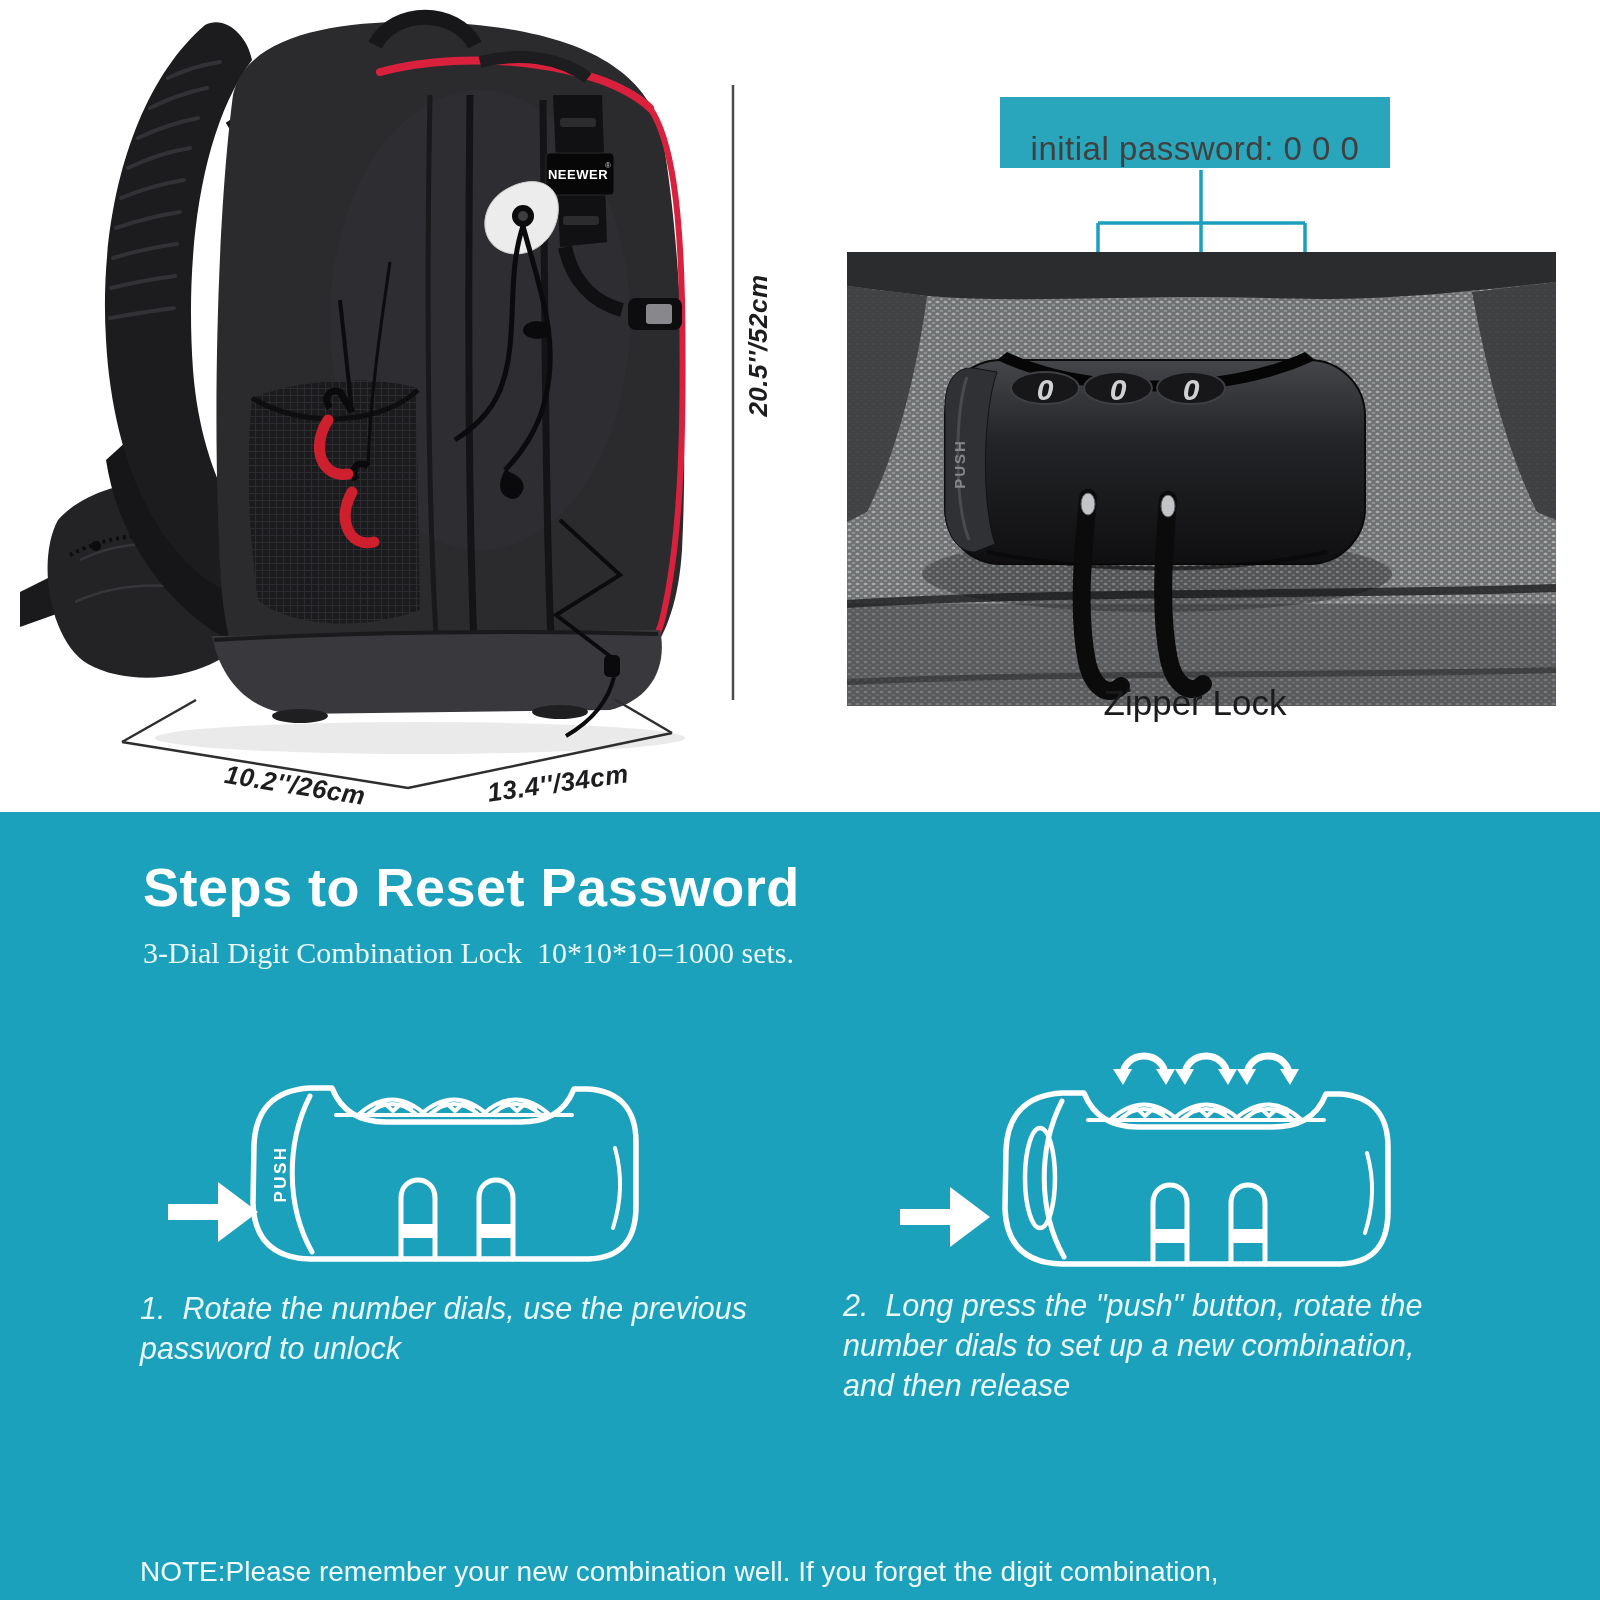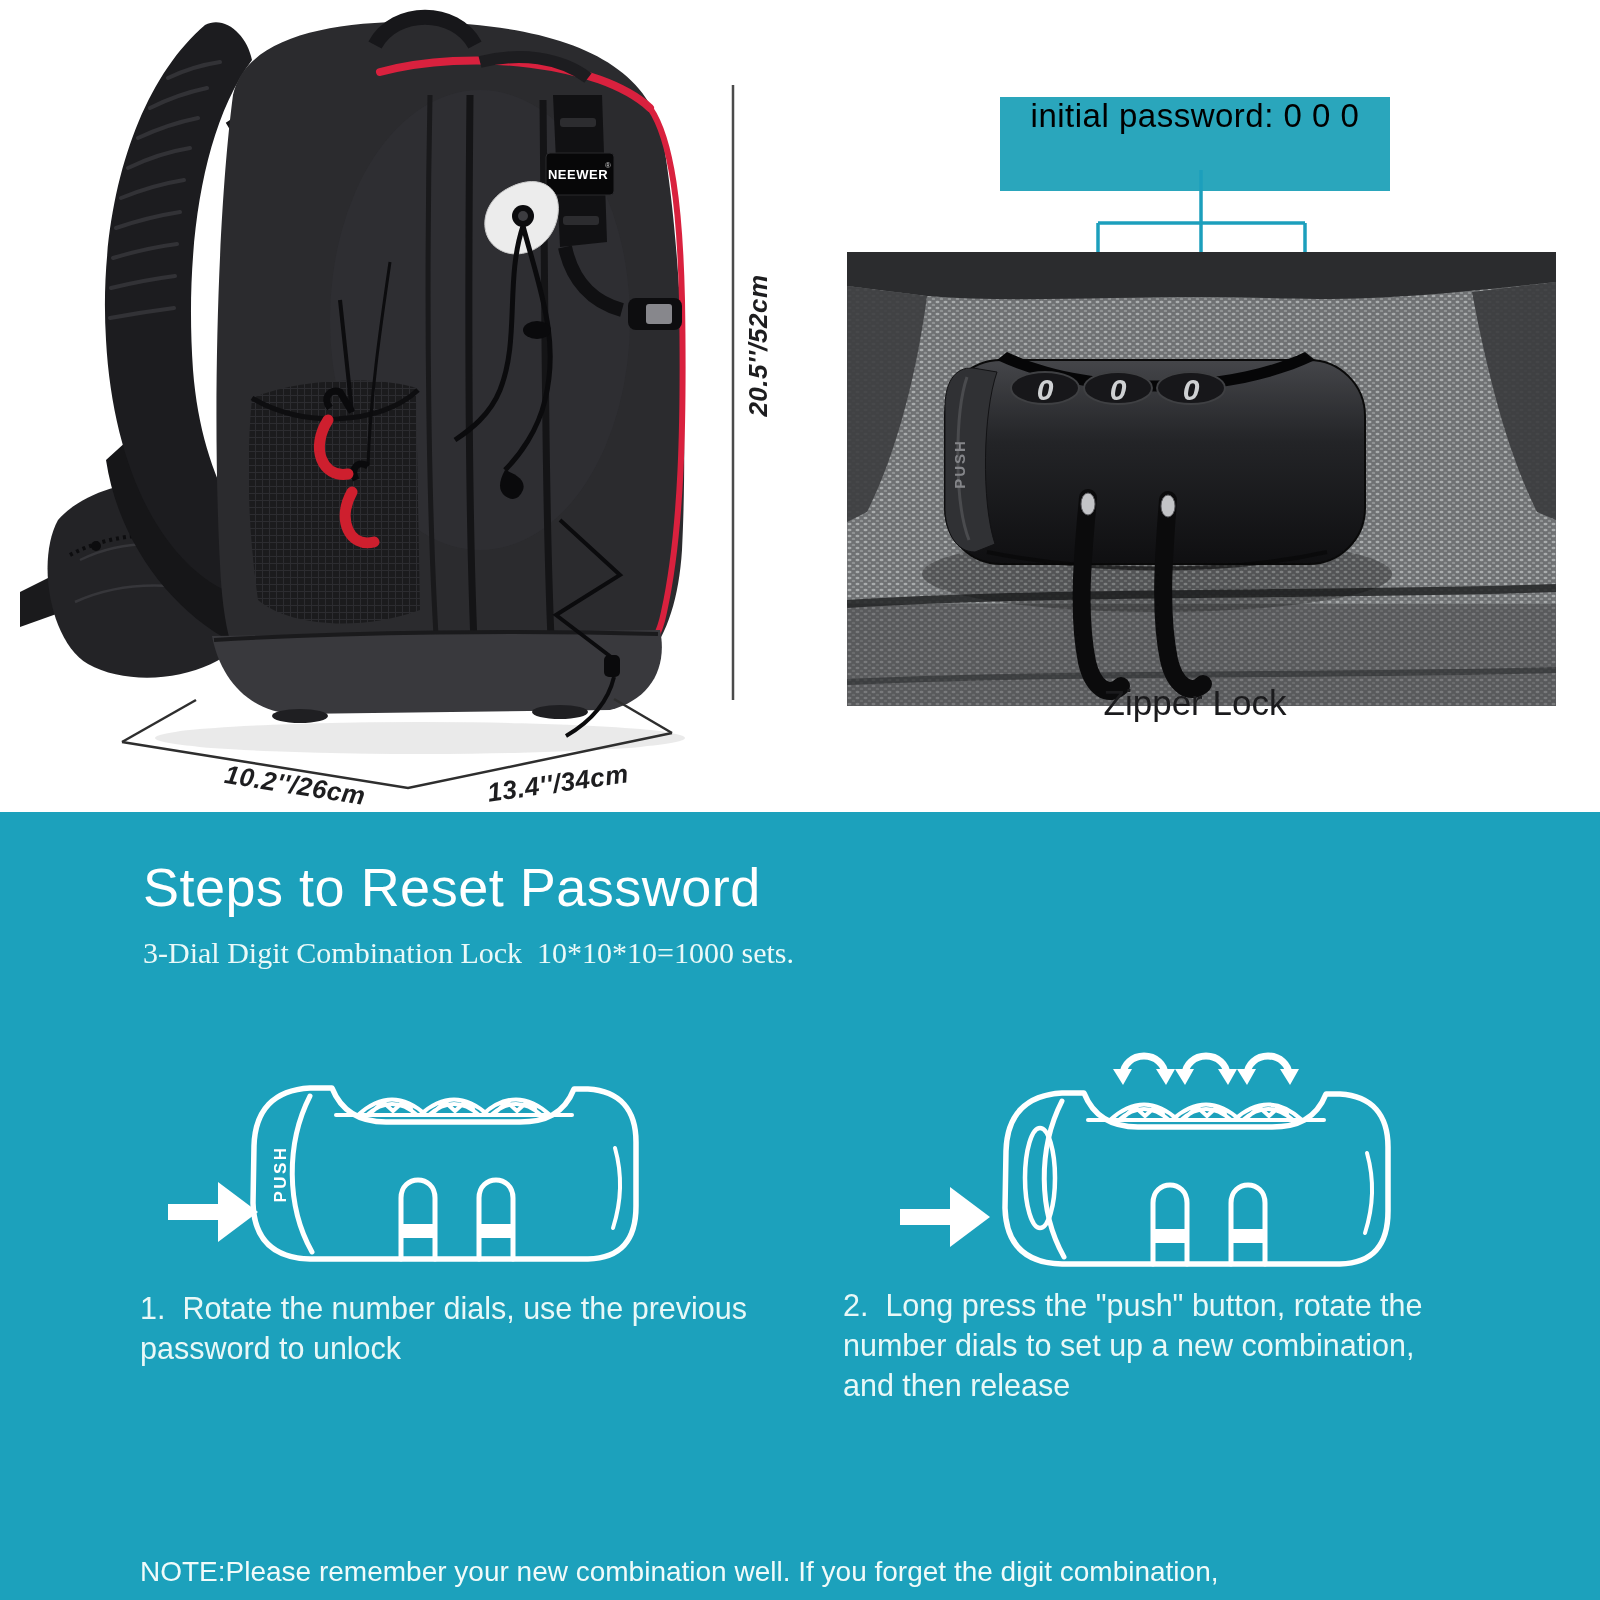--- a/index.html
+++ b/index.html
@@ -3,48 +3,48 @@
 <meta charset="utf-8">
 <style>
   html,body{margin:0;padding:0;}
   body{
     width:1600px;height:1600px;position:relative;overflow:hidden;
     background:#ffffff;font-family:"Liberation Sans",sans-serif;
   }
   .abs{position:absolute;}
   
   .pw-box{
-    left:1000px;top:97px;width:390px;height:94px;
-    background:#2AA6BC;display:flex;align-items:flex-start;justify-content:center;
-    color:#000000;font-size:33px;letter-spacing:.5px;
+    left:1000px;top:97px;width:390px;height:71px;
+    background:#2AA6BC;display:flex;align-items:flex-end;justify-content:center;
+    color:#404040;font-size:33px;letter-spacing:.5px;
   }
   .zipper-caption{
     left:1020px;top:683px;width:350px;text-align:center;
     color:#1B1B1D;font-size:35px;
   }
   
   .dim{
     font-size:26px;font-weight:bold;font-style:italic;color:#1D1D1F;
     text-align:center;letter-spacing:.5px;
   }
   .dim-h{left:648px;top:330px;width:220px;transform:rotate(-90deg);}
   .dim-d{left:200px;top:770px;width:190px;transform:rotate(9deg);}
   .dim-w{left:458px;top:768px;width:200px;transform:rotate(-8deg);}
   
   .teal-band{left:0;top:812px;width:1600px;height:788px;background:#1CA1BC;}
   .steps-heading{
     left:143px;top:856px;width:900px;
-    color:#FFFFFF;font-size:54px;font-weight:normal;letter-spacing:.5px;
+    color:#FFFFFF;font-size:54px;font-weight:bold;letter-spacing:.5px;
   }
   .steps-sub{
     left:143px;top:936px;width:900px;
     color:#EAF9F8;font-size:30px;white-space:pre-wrap;font-family:Liberation Serif, serif;
   }
   .step-text{
-    color:#E9F8F7;font-size:30.5px;line-height:40px;white-space:pre-wrap;
+    color:#E9F8F7;font-size:30.5px;line-height:40px;white-space:pre-wrap;font-style:italic;
   }
   .step1{left:140px;top:1288px;width:680px;}
   .step2{left:843px;top:1285px;width:680px;}
   .note-text{
     left:140px;top:1552px;width:1240px;
     color:#F1FBFA;font-size:28px;line-height:40px;white-space:pre-wrap;
   }
 </style>
 </head>
 <body>

